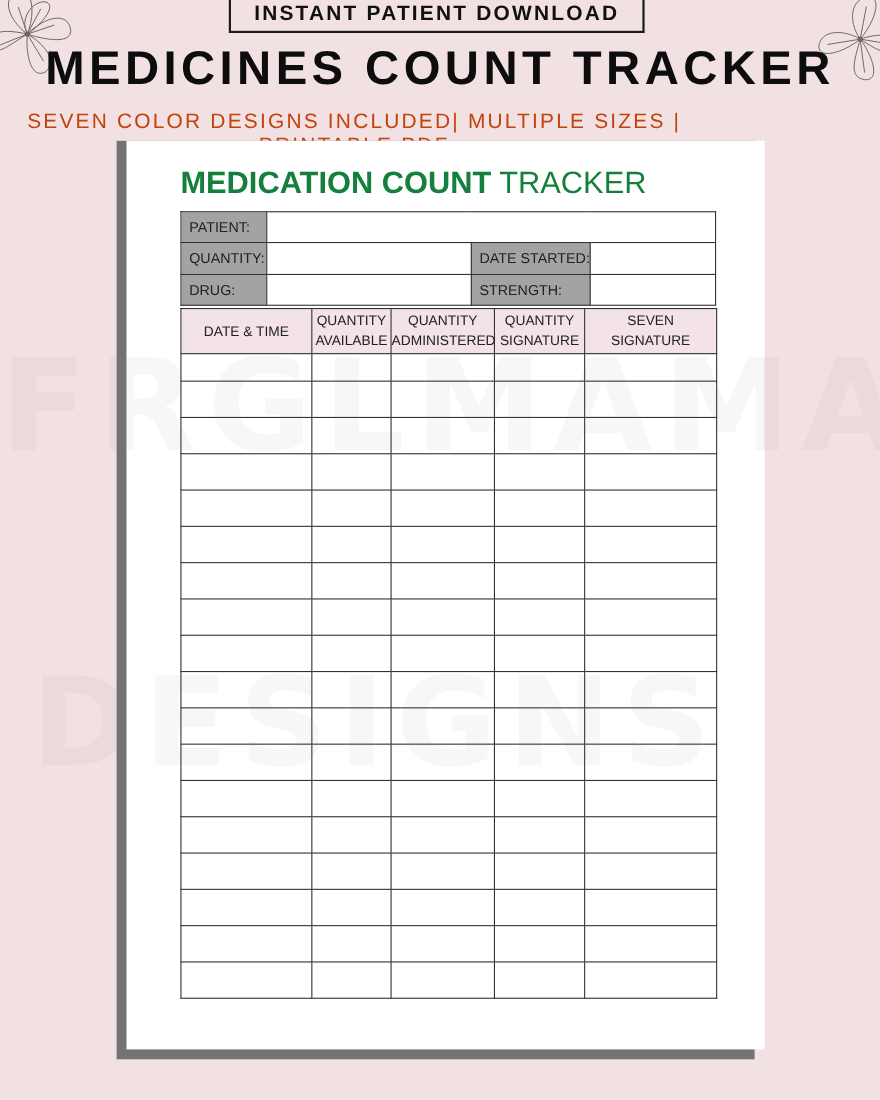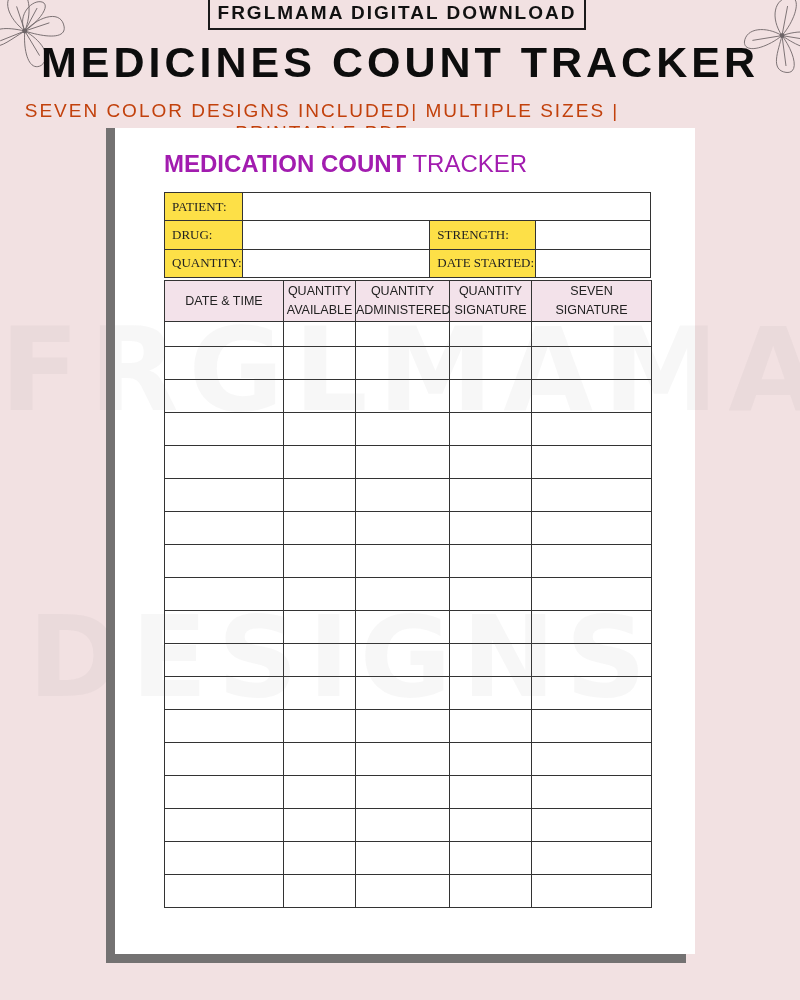--- a/index.html
+++ b/index.html
@@ -47,38 +47,37 @@
     position: absolute; left: 0; width: 684px; text-align: center;
     font-weight: bold; color: rgba(120,120,120,0.06);
     letter-spacing: 10px; font-family: "DejaVu Sans", sans-serif;
     pointer-events: none;
   }
   .wm1 { top: 302px; font-size: 116px; }
   .wm2 { top: 560px; font-size: 112px; margin-top: 32px; }
 
   .sheet-title {
     position: absolute; left: 164px; top: 150px;
-    font-size: 24px; color: #a21caf;
+    font-size: 28px; color: #15803d;
   }
   .sheet-title .bold { font-weight: bold; }
   .sheet-title .light { font-weight: normal; }
 
   .info-table {
     position: absolute; left: 164px; top: 192px; width: 487px; height: 86px;
     border-collapse: collapse;
     font-size: 13px;
   }
   .info-table td {
     border: 1px solid #333;
     height: 28px; padding: 0; vertical-align: middle;
   }
   .lbl {
-    background: #fde047; padding-left: 7px !important; color: #222;
+    background: #a3a3a3; padding-left: 7px !important; color: #222;
     white-space: nowrap;
-    font-family: Liberation Serif, serif;
   }
 
   .log-table {
     position: absolute; left: 164px; top: 280px; width: 487px;
     border-collapse: collapse; table-layout: fixed;
   }
   .log-table th {
     background: #f3e2ea; border: 1px solid #333;
     font-weight: normal; font-size: 12.5px; color: #222;
     height: 41px; line-height: 19px; 
@@ -109,21 +108,21 @@
     <path d="M55 52 C40 30, 45 5, 65 4 C80 4, 72 32, 55 52Z"></path>
     <path d="M55 52 C35 40, 10 42, 8 60 C8 75, 35 68, 55 52Z"></path>
     <path d="M55 52 C50 72, 40 95, 60 98 C78 100, 70 72, 55 52Z"></path>
     <path d="M55 52 C75 45, 98 45, 100 60 C100 75, 78 68, 55 52Z"></path>
     <path d="M55 52 L62 15 M55 52 L18 58 M55 52 L60 90 M55 52 L92 58"></path>
   </g>
   <circle cx="55" cy="52" r="3" fill="#6d6467"></circle>
 </svg>
 
 <div class="badge">
-  <span>FRGLMAMA DIGITAL DOWNLOAD</span>
+  <span>INSTANT PATIENT DOWNLOAD</span>
 </div>
 <div class="main-title">MEDICINES COUNT TRACKER</div>
 <div class="subtitle">SEVEN COLOR DESIGNS INCLUDED| MULTIPLE SIZES | PRINTABLE PDF</div>
 
 <div class="sheet-shadow"></div>
 <div class="sheet"></div>
 
 <div class="sheet-title">
   <span class="bold">MEDICATION COUNT</span>
   <span class="light">TRACKER</span>
@@ -135,29 +134,29 @@
       <col style="width:188px">
       <col style="width:106px">
       <col style="width:115px">
   </colgroup>
   <tbody>
       <tr>
     <td class="lbl">PATIENT:</td>
     <td colspan="3"></td>
   </tr>
   <tr>
+    <td class="lbl">QUANTITY:</td>
+    <td></td>
+    <td class="lbl">DATE STARTED:</td>
+    <td></td>
+  </tr>
+  <tr>
     <td class="lbl">DRUG:</td>
     <td></td>
     <td class="lbl">STRENGTH:</td>
-    <td></td>
-  </tr>
-  <tr>
-    <td class="lbl">QUANTITY:</td>
-    <td></td>
-    <td class="lbl">DATE STARTED:</td>
     <td></td>
   </tr>
 </tbody>
   </table>
 
 <table class="log-table">
   <colgroup>
     <col style="width:119px">
       <col style="width:72px">
       <col style="width:94px">

